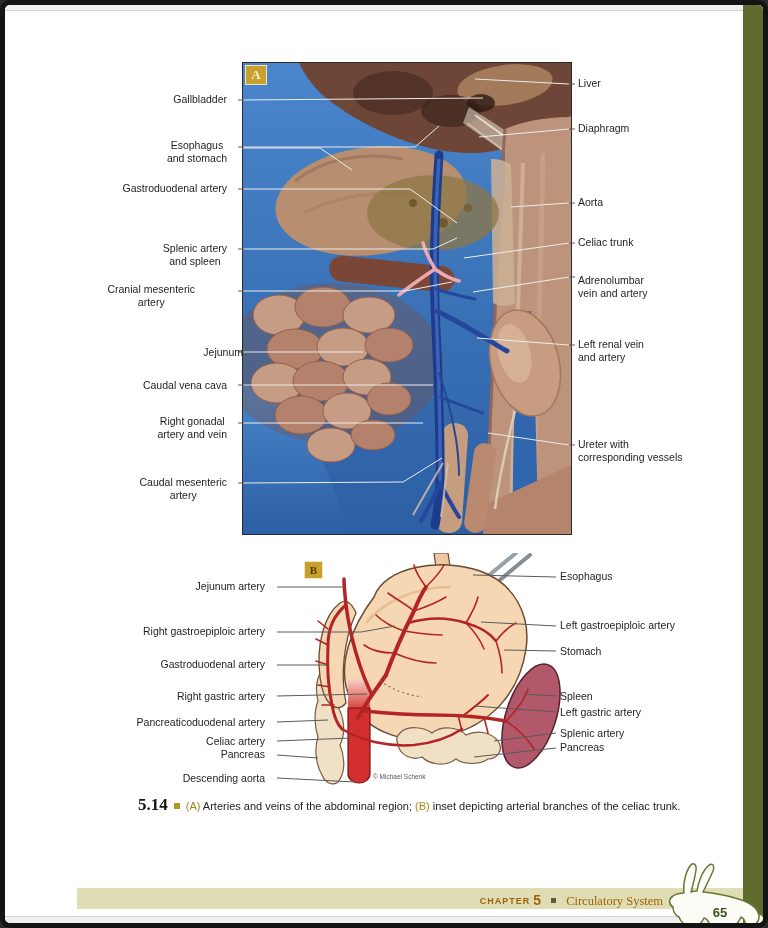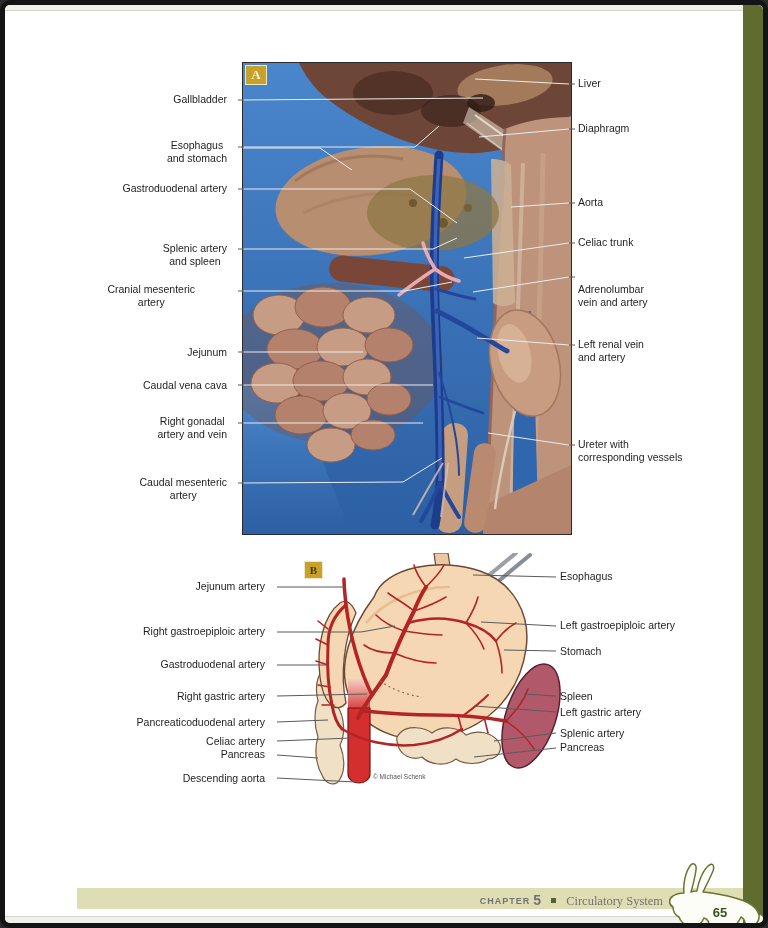--- a/index.html
+++ b/index.html
@@ -15,21 +15,21 @@
   .lbl{position:absolute;font-size:10.5px;line-height:12.5px;color:#1e1e1e;white-space:pre-line;z-index:15;}
   .lbl.r{text-align:center;}
   .leaders{position:absolute;left:0;top:0;z-index:10;pointer-events:none;}
   .figB{position:absolute;left:283px;top:548px;z-index:5;}
   .credit{position:absolute;left:368px;top:768px;font-size:6.5px;color:#555;z-index:16;}
   .caption{position:absolute;left:133px;top:790px;width:560px;font-size:11px;color:#222;z-index:15;}
   .fig-num{font-family:"Liberation Serif",serif;font-weight:bold;font-size:17px;color:#141414;margin-right:4px;}
   .sq{display:inline-block;width:6px;height:6px;background:#a89b28;margin:0 6px 1px 2px;}
   .marker{color:#a3861e;}
   .footer-bar{position:absolute;left:72px;top:883px;width:669px;height:21px;background:#dfddb4;z-index:12;}
-  .footer-text{position:absolute;left:420px;top:886px;width:238px;text-align:right;color:#737373;z-index:14;white-space:nowrap;}
+  .footer-text{position:absolute;left:420px;top:886px;width:238px;text-align:right;color:#a16207;z-index:14;white-space:nowrap;}
   .ch-word{font-size:9px;font-weight:bold;letter-spacing:1px;vertical-align:1px;text-transform:uppercase;}
   .ch-num{font-size:14px;font-weight:bold;margin-left:3px;}
   .fsq{display:inline-block;width:5px;height:5px;background:#55622a;margin:0 10px 2px 10px;}
   .sec{font-family:"Liberation Serif",serif;font-size:12.5px;}
   .rabbit{position:absolute;left:658px;top:856px;z-index:35;}
 </style>
 </head>
 <body>
 
 <div id="stage">
@@ -245,31 +245,31 @@
     </svg>
 
     <div class="lbl r" style="top:88px;right:536px">Gallbladder</div>
     <div class="lbl r" style="top:134px;right:536px">Esophagus
 and stomach</div>
     <div class="lbl r" style="top:177px;right:536px">Gastroduodenal artery</div>
     <div class="lbl r" style="top:237px;right:536px">Splenic artery
 and spleen</div>
     <div class="lbl r" style="top:278px;right:568px">Cranial mesenteric
 artery</div>
-    <div class="lbl r" style="top:341px;right:536px">Jejunum</div>
+    <div class="lbl r" style="top:341px;right:520px">Jejunum</div>
     <div class="lbl r" style="top:374px;right:536px">Caudal vena cava</div>
     <div class="lbl r" style="top:410px;right:536px">Right gonadal
 artery and vein</div>
     <div class="lbl r" style="top:471px;right:536px">Caudal mesenteric
 artery</div>
     <div class="lbl" style="top:72px;left:573px">Liver</div>
     <div class="lbl" style="top:117px;left:573px">Diaphragm</div>
     <div class="lbl" style="top:191px;left:573px">Aorta</div>
     <div class="lbl" style="top:231px;left:573px">Celiac trunk</div>
-    <div class="lbl" style="top:278px;left:573px">Adrenolumbar
+    <div class="lbl" style="top:269px;left:573px">Adrenolumbar
 vein and artery</div>
     <div class="lbl" style="top:333px;left:573px">Left renal vein
 and artery</div>
     <div class="lbl" style="top:433px;left:573px">Ureter with
 corresponding vessels</div>
 
     <div class="lbl r" style="top:575px;right:498px">Jejunum artery</div>
     <div class="lbl r" style="top:620px;right:498px">Right gastroepiploic artery</div>
     <div class="lbl r" style="top:653px;right:498px">Gastroduodenal artery</div>
     <div class="lbl r" style="top:685px;right:498px">Right gastric artery</div>
@@ -278,20 +278,23 @@
     <div class="lbl r" style="top:743px;right:498px">Pancreas</div>
     <div class="lbl r" style="top:767px;right:498px">Descending aorta</div>
     <div class="lbl" style="top:565px;left:555px">Esophagus</div>
     <div class="lbl" style="top:614px;left:555px">Left gastroepiploic artery</div>
     <div class="lbl" style="top:640px;left:555px">Stomach</div>
     <div class="lbl" style="top:685px;left:555px">Spleen</div>
     <div class="lbl" style="top:701px;left:555px">Left gastric artery</div>
     <div class="lbl" style="top:722px;left:555px">Splenic artery</div>
     <div class="lbl" style="top:736px;left:555px">Pancreas</div>
 
+    <div class="caption">
+      <span class="fig-num">5.14</span><span class="sq"></span><span class="marker">(A)</span><span> Arteries and veins of the abdominal region; </span><span class="marker">(B)</span><span> inset depicting arterial branches of the celiac trunk.</span>
+    </div>
 
     <div class="footer-bar"></div>
     <div class="footer-text">
       <span class="ch-word">CHAPTER</span><span class="ch-num">5</span><span class="fsq"></span><span class="sec">Circulatory System</span>
     </div>
     <svg class="rabbit" width="104" height="72" viewBox="0 0 104 72">
       <g fill="#fdfdf8" stroke="#6b7434" stroke-width="1.5" stroke-linejoin="round">
         <ellipse cx="95" cy="58" rx="6" ry="5"></ellipse>
         <path d="M10,46 C6,44 5,38 10,35 C13,33 17,32 21,32 C20,24 22,12 27,5 C30,1 34,3 33,9 C32,16 30,24 28,31 C30,30 32,30 34,30 C35,22 39,11 45,5 C49,1 52,4 50,10 C47,17 43,25 40,31 C50,32 62,34 72,37 C84,40 94,46 96,54 C97,62 90,67 81,66 C83,62 82,58 78,56 C76,60 74,64 70,66 L45,66 C47,62 45,58 41,57 C39,61 36,65 32,66 C24,66 18,62 16,56 C12,54 10,50 10,46 Z"></path>
       </g>

